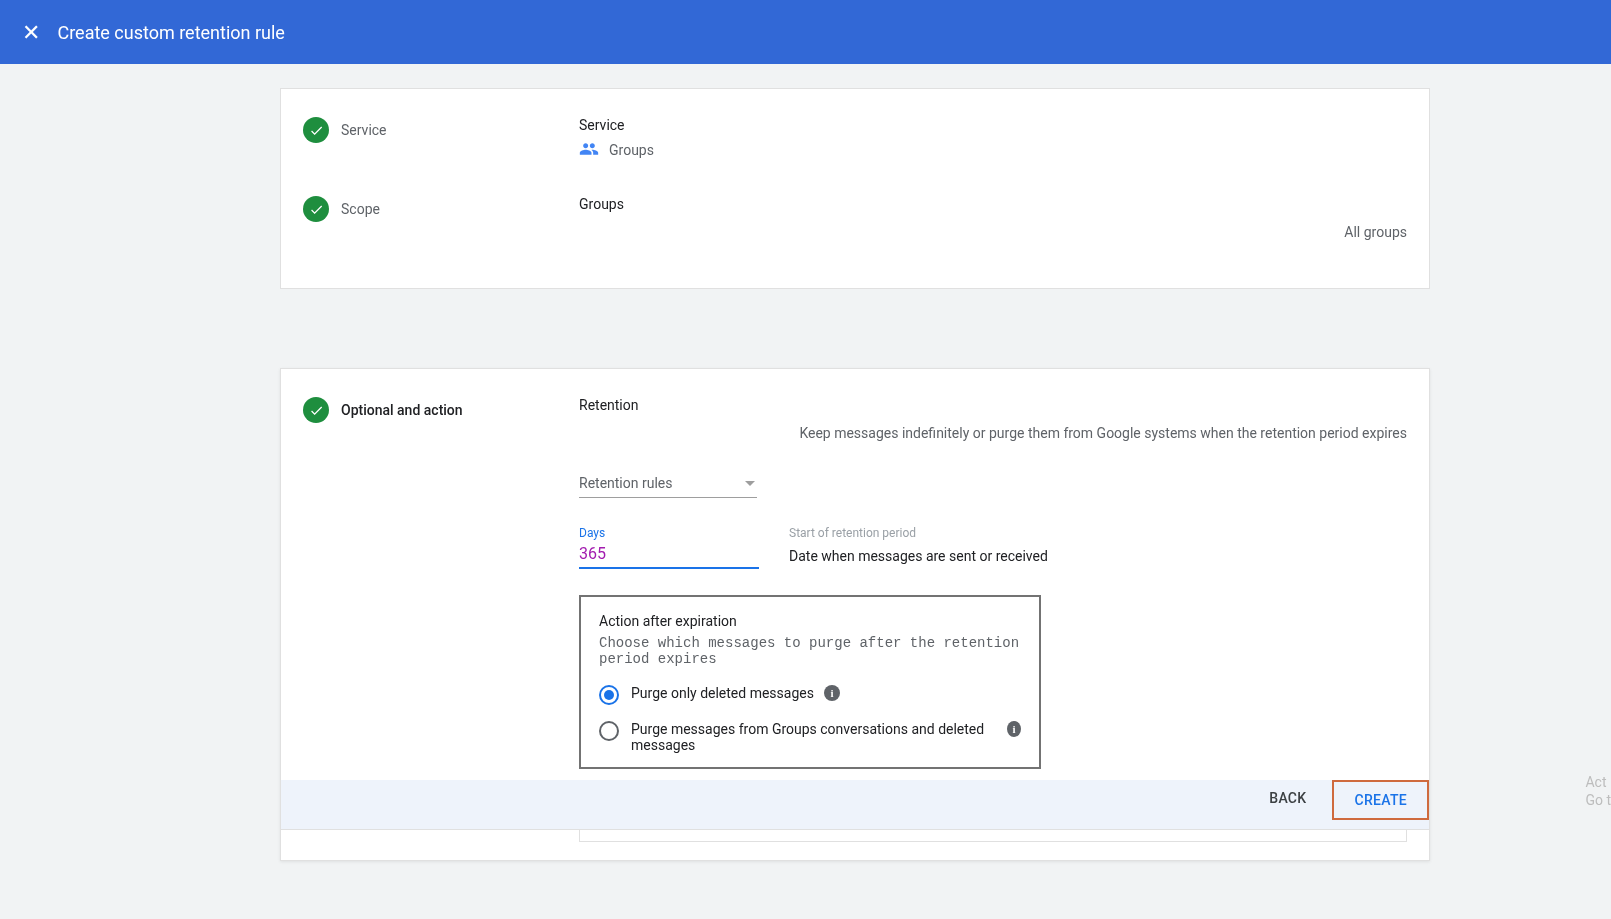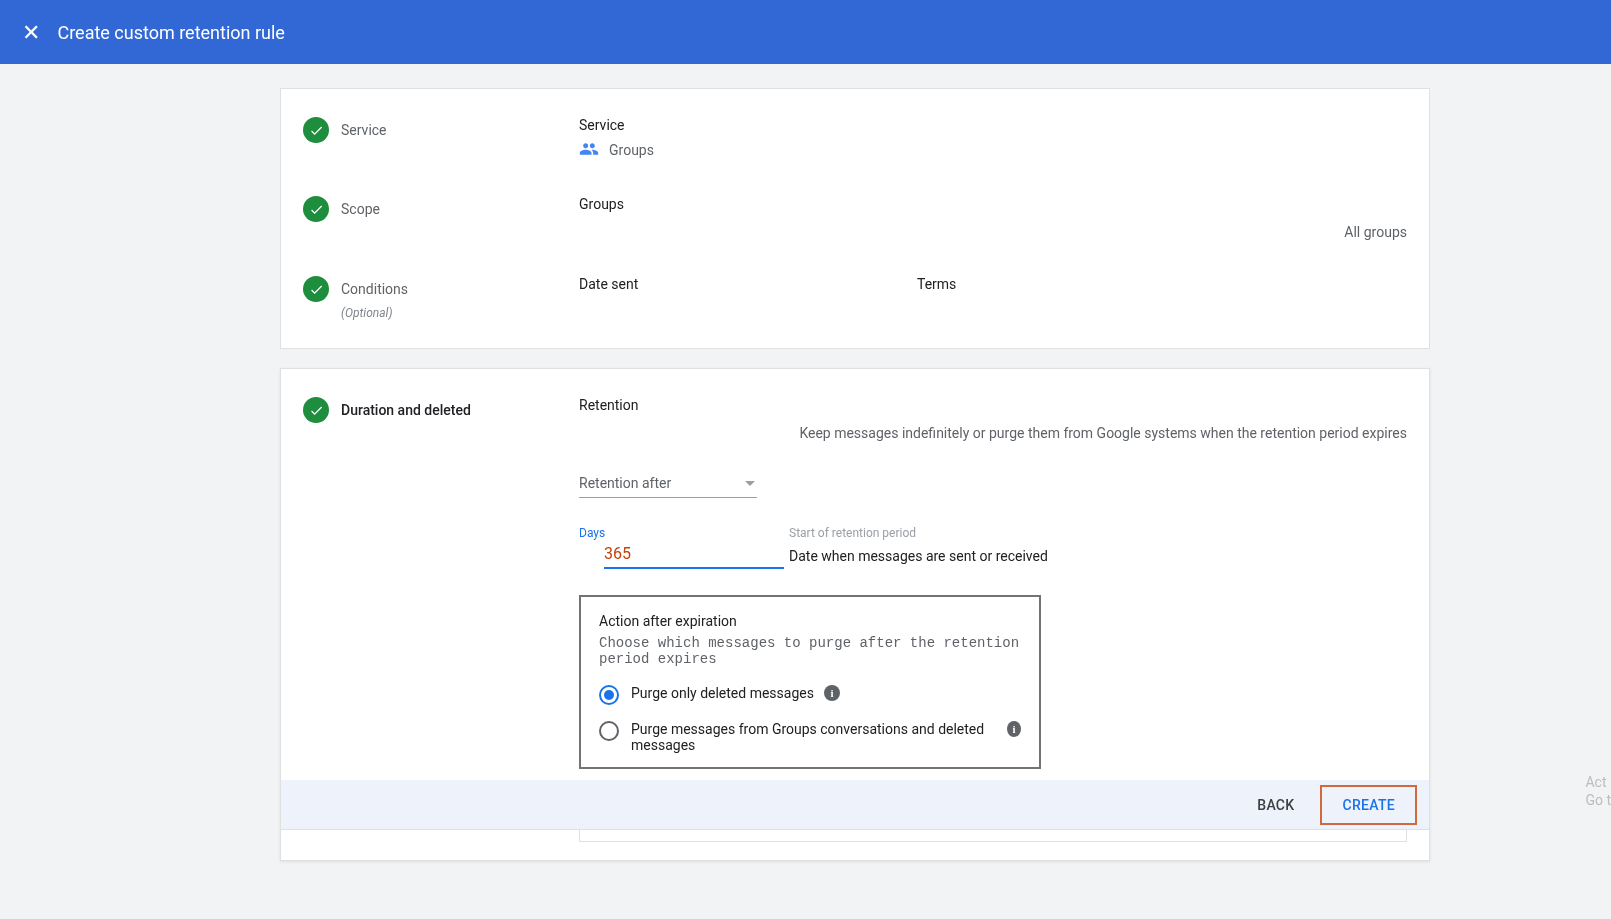--- a/index.html
+++ b/index.html
@@ -128,26 +128,25 @@
     display: flex;
     align-items: flex-start;
     margin-top: 28px;
   }
   .days-field { width: 180px; margin-right: 30px; }
   .days-label { font-size: 12px; color: #1a73e8; }
   .days-input {
     border: none;
     border-bottom: 2px solid #1a73e8;
     font-size: 16px;
-    color: #c2410c;
+    color: #a21caf;
     width: 100%;
     padding: 4px 0 4px 0;
     outline: none;
     font-family: inherit;
-    margin-left: 25px;
   }
   .start-col { }
   .start-label { font-size: 12px; color: #9aa0a6; margin-bottom: 8px; }
   .start-desc { font-size: 14px; color: #202124; }
   .action-box {
     border: 2px solid #737373;
     padding: 16px 18px 14px 18px;
     width: 462px;
     margin-top: 26px;
   }
@@ -197,23 +196,23 @@
   .footer {
     position: absolute;
     left: 280px;
     top: 780px;
     width: 1150px;
     height: 50px;
     background: #eef3fb;
     border: 1px solid #e0e0e0;
     border-top: none;
     display: flex;
-    align-items: center;
+    align-items: flex-start;
     justify-content: flex-end;
-    padding-right: 12px;
+    padding-right: 0;
   }
   .btn {
     font-size: 14px;
     font-weight: 500;
     padding: 10px 20px;
     cursor: pointer;
     letter-spacing: 0.3px;
   }
   .btn-back { color: #3c4043; }
   .btn-create {
@@ -275,59 +274,40 @@
       <div class="step-label-wrap">
         <div class="step-label">Scope</div>
       </div>
     </div>
     <div class="step-right">
       <div class="field-title">Groups</div>
       <div class="helper">All groups</div>
     </div>
   </div>
 
-  <div class="step-row last">
-    <div class="step-left">
-      <span class="check-circle">
-        <svg viewBox="0 0 24 24">
-            <path fill="#fff" d="M9 16.2 4.8 12l-1.4 1.4L9 19 21 7l-1.4-1.4z"></path>
-          </svg>
-      </span>
-      <div class="step-label-wrap">
-        <div class="step-label">Conditions</div>
-        <div class="step-sublabel">(Optional)</div>
-      </div>
-    </div>
-    <div class="step-right">
-      <div class="cond-cols">
-        <div>Date sent</div>
-        <div>Terms</div>
-      </div>
-    </div>
-  </div>
 </div>
 
 <div class="card card-lower">
   <div class="step-row last" style="padding-bottom:0;">
     <div class="step-left">
       <span class="check-circle">
         <svg viewBox="0 0 24 24">
             <path fill="#fff" d="M9 16.2 4.8 12l-1.4 1.4L9 19 21 7l-1.4-1.4z"></path>
           </svg>
       </span>
       <div class="step-label-wrap">
-        <div class="step-label dark">Duration and deleted</div>
+        <div class="step-label dark">Optional and action</div>
       </div>
     </div>
     <div class="step-right">
       <div class="field-title">Retention</div>
       <div class="helper">Keep messages indefinitely or purge them from Google systems when the retention period expires</div>
 
       <div class="dropdown">
-        <span>Retention after</span>
+        <span>Retention rules</span>
         <span class="caret"></span>
       </div>
 
       <div class="days-row">
         <div class="days-field">
           <div class="days-label">Days</div>
           <input class="days-input" type="text" value="365" style="">
         </div>
         <div class="start-col">
           <div class="start-label">Start of retention period</div>

